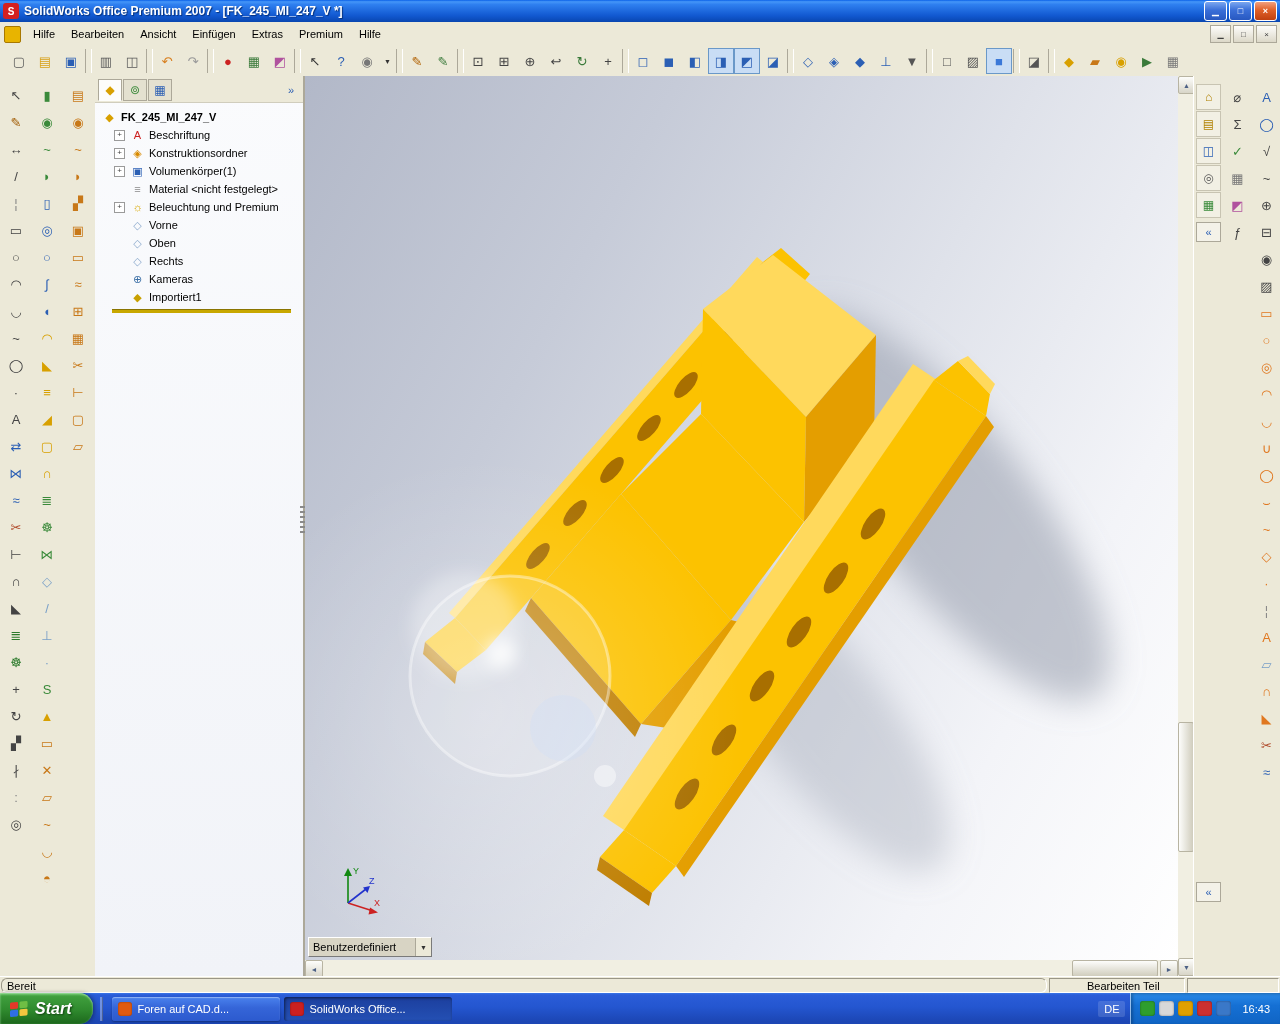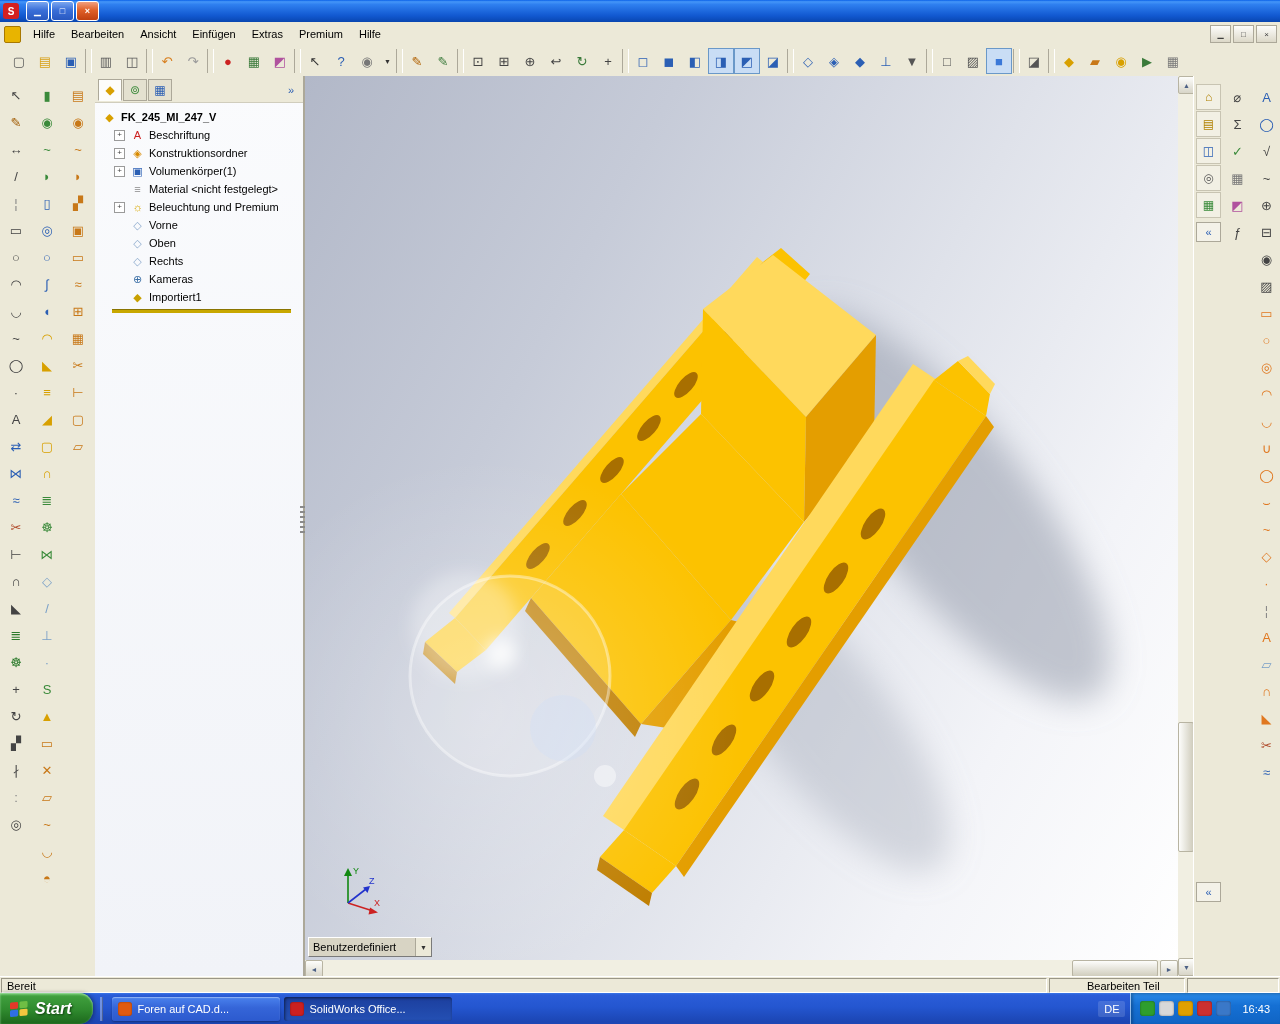--- a/index.html
+++ b/index.html
@@ -98,21 +98,21 @@
   .chev-top{top:146px;}.chev-bottom{top:806px;}
   .r-col{position:absolute;top:8px;display:flex;flex-direction:column;align-items:center;}
   .r-col-inner{left:30px;}.r-col-outer{left:59px;}
   .r-col .icon-btn{width:25px;height:25px;}
 
   
   .statusbar{position:absolute;top:976px;left:0;width:1280px;height:17px;background:#ece9d8;border-top:1px solid #fff;
     display:flex;align-items:stretch;font-size:11px;}
   .sb-cell{border:1px solid;border-color:#9a9686 #fff #fff #9a9686;margin:1px;display:flex;align-items:center;
     padding:0 5px;color:#000;white-space:nowrap;overflow:hidden;}
-  .sb-left{flex:1;}
+  .sb-left{flex:1;border-radius:6px;}
   .sb-mode{width:92px;padding-left:37px;}
   .sb-tail{width:80px;}
 
   
   .taskbar{position:absolute;top:993px;left:0;width:1280px;height:31px;display:flex;align-items:center;
     background:linear-gradient(180deg,#3a77e8 0%,#2a5cd8 6%,#2456d0 45%,#1c46b4 92%,#1c46b4 100%);}
   .start-btn{height:31px;padding:0 22px 0 9px;border-radius:0 14px 14px 0;display:flex;align-items:center;gap:6px;
     background:linear-gradient(180deg,#5aba58 0%,#3f9e3d 12%,#2f8a2e 55%,#1e6b1e 95%);
     color:#fff;font-style:italic;font-weight:bold;font-size:16px;text-shadow:1px 1px 2px #10400f;
     box-shadow:inset 0 1px 2px #a0e0a0,2px 0 4px rgba(0,0,0,.35);flex:none;}
@@ -132,20 +132,21 @@
   .tray-icon{width:15px;height:15px;border-radius:3px;box-shadow:inset 0 0 2px rgba(0,0,0,.45);flex:none;}
   .clock{color:#fff;font-size:11px;margin-left:7px;}
 </style>
 </head>
 <body>
 
 <div class="screen" data-name="solidworks-window">
 
   <div class="titlebar" data-name="title-bar">
     <div class="title-icon" data-name="app-icon">S</div>
+    <div class="title-text" data-name="window-title">SolidWorks Office Premium 2007 - [FK_245_MI_247_V *]</div>
     <div style="display:flex" data-name="window-controls">
 
     <div class="win-btn" data-name="minimize-button" title="minimize-button">▁</div>
         <div class="win-btn" data-name="restore-button" title="restore-button">□</div>
         <div class="win-btn" data-name="close-button" title="close-button">×</div>
       </div>
   </div>
 
   <div class="menubar" data-name="menu-bar">
     <div class="doc-icon" data-name="document-icon"></div>

